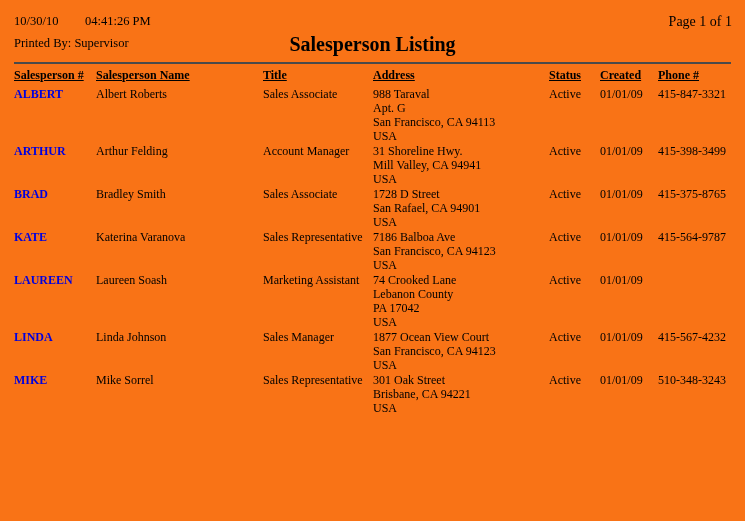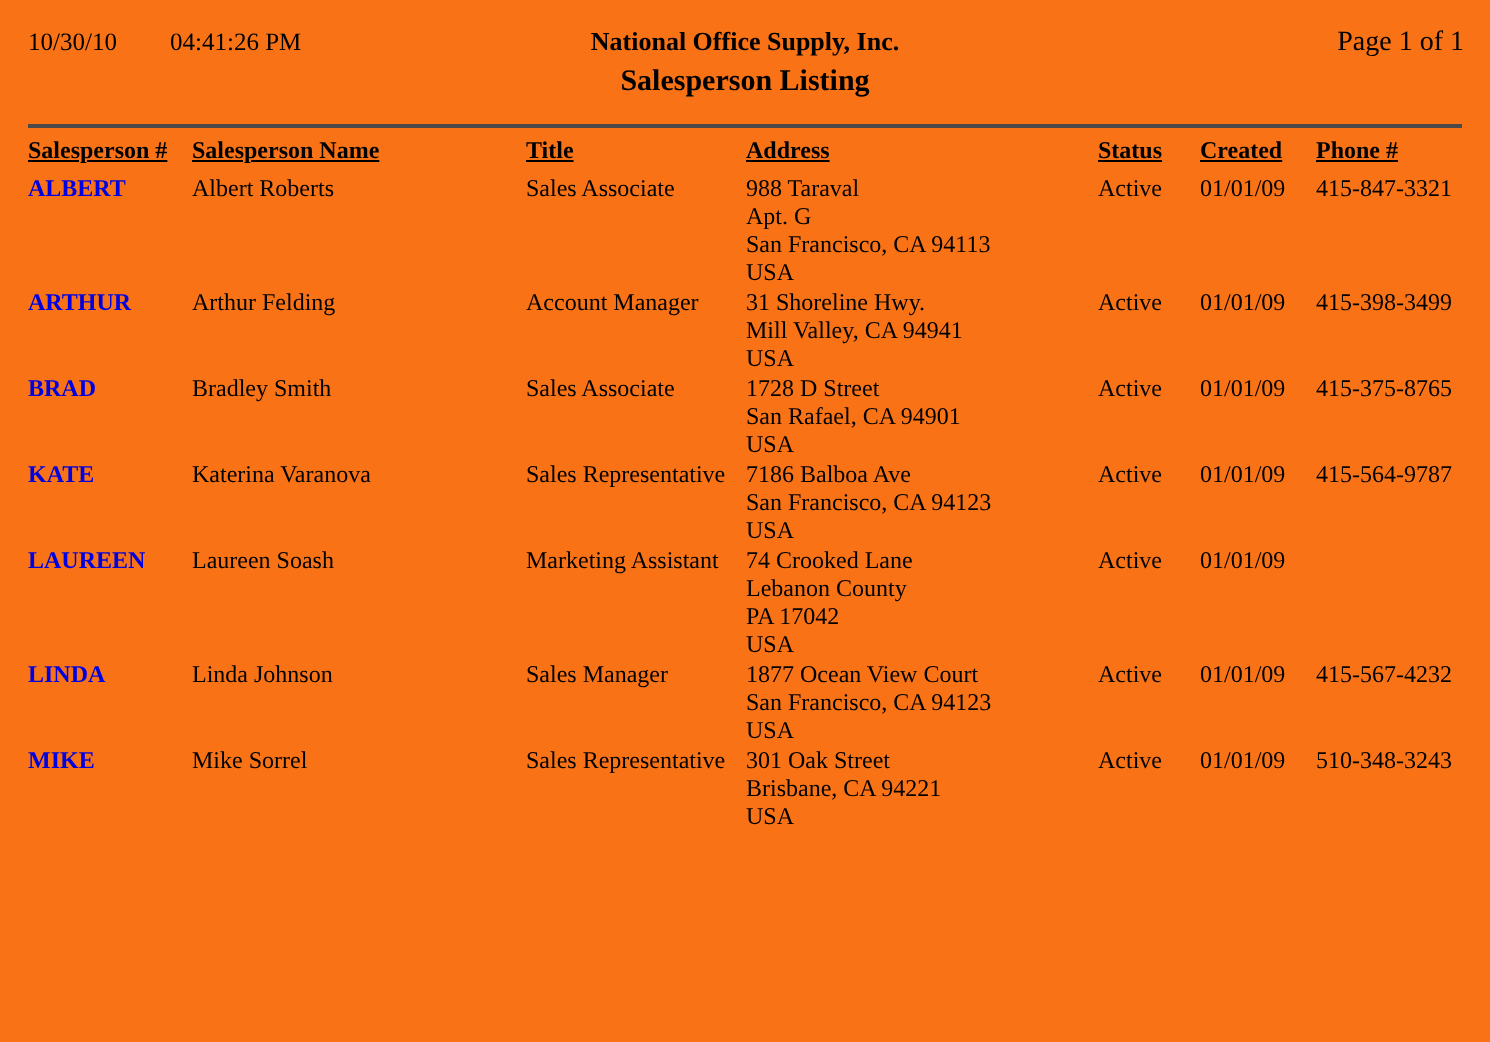--- a/index.html
+++ b/index.html
@@ -18,21 +18,21 @@
   .hdr-text { position: absolute; font-size: 12.5px; white-space: nowrap; }
   .hdr-date      { left: 14px; top: 14px; }
   .hdr-time      { left: 85px; top: 14px; }
   .hdr-printedby { left: 14px; top: 36px; }
   .hdr-company {
     position: absolute; left: 0; right: 0; top: 13px;
     text-align: center; font-size: 13px; font-weight: bold;
   }
   .hdr-reporttitle {
     position: absolute; left: 0; right: 0; top: 33px;
-    text-align: center; font-size: 15px; font-weight: bold;
+    text-align: center; font-size: 20px; font-weight: bold;
   }
   .hdr-page { position: absolute; right: 13px; top: 14px; font-size: 14px; }
   .rule {
     position: absolute; left: 14px; top: 62px;
     width: 717px; height: 2px; background: #4a4a4a;
   }
   table.listing {
     position: absolute; left: 14px; top: 69px;
     width: 717px;
     border-collapse: collapse; table-layout: fixed;
@@ -54,21 +54,21 @@
   td.cell-address { padding-left: 5px; }
   .address-line { font-size: 12px; line-height: 14px; }
 </style>
 </head>
 <body>
 
 <div class="page">
 
   <div class="hdr-text hdr-date">10/30/10</div>
   <div class="hdr-text hdr-time">04:41:26 PM</div>
-  <div class="hdr-company">National Office Supply, Inc.</div>
+  <div class="hdr-text hdr-printedby">Printed By: Supervisor</div>
   <div class="hdr-reporttitle">Salesperson Listing</div>
   <div class="hdr-page">Page 1 of 1</div>
 
   <div class="rule"></div>
 
   <table class="listing">
     <colgroup>
       <col style="width:82px">
         <col style="width:167px">
         <col style="width:110px">

